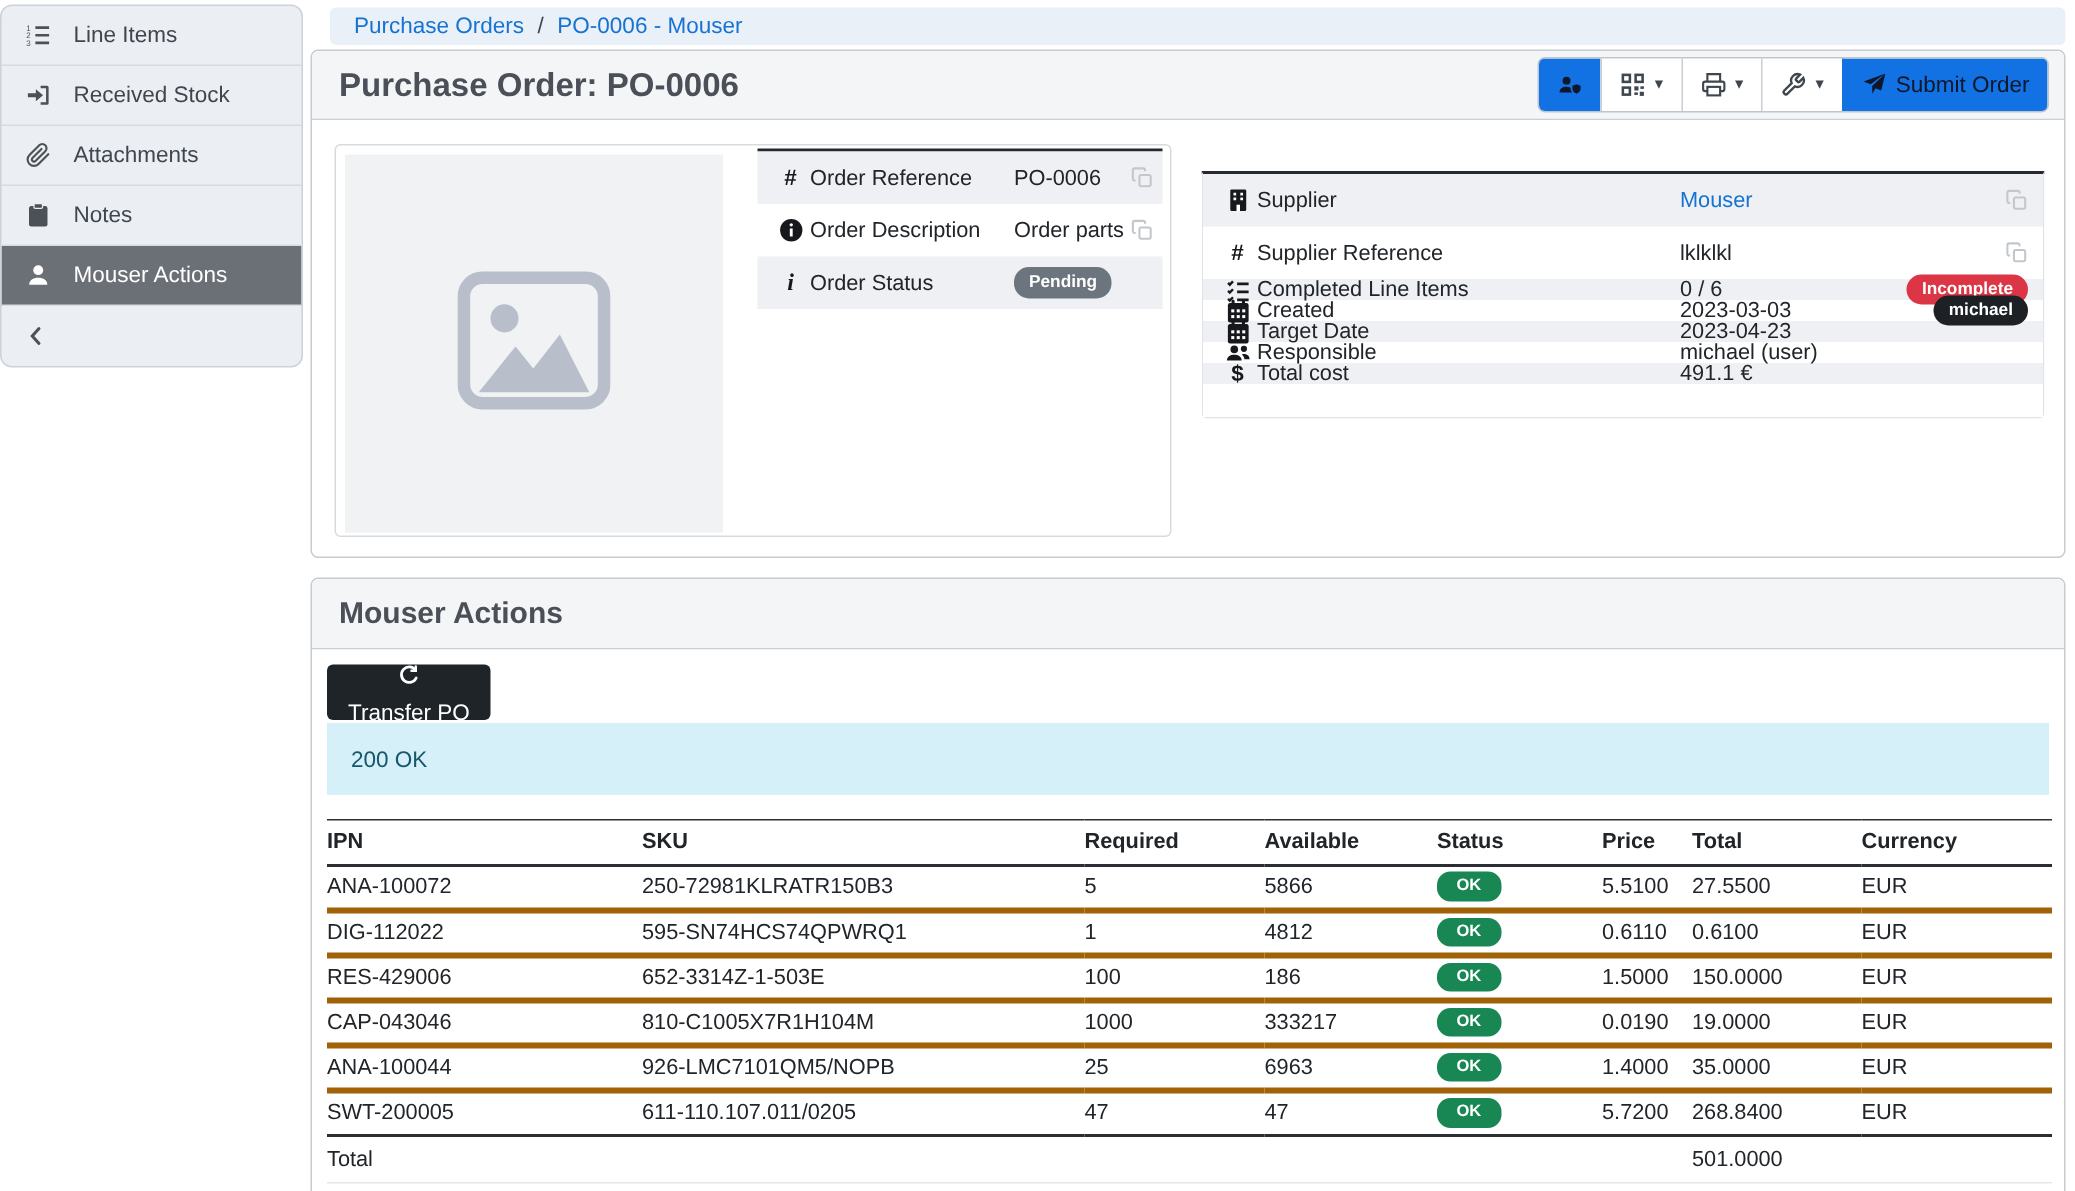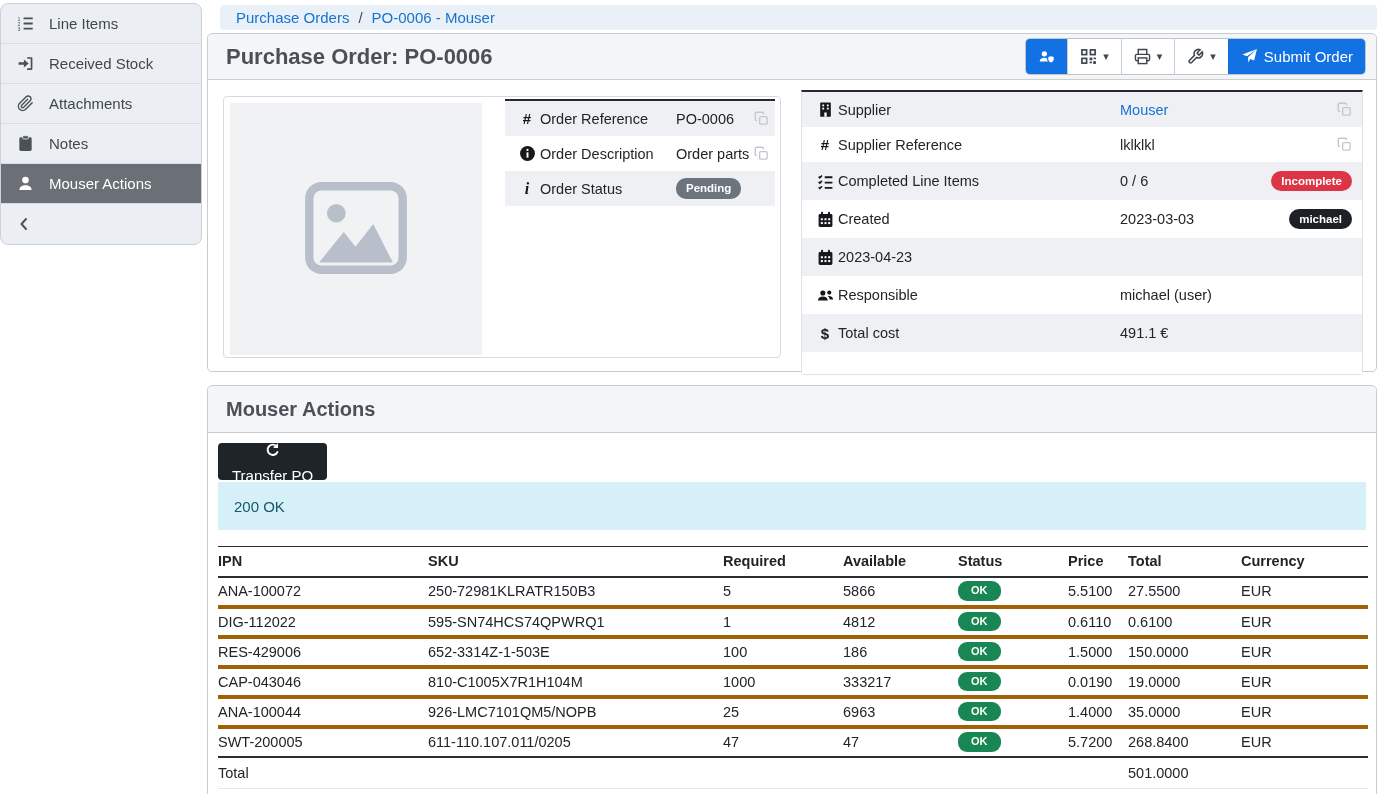--- a/index.html
+++ b/index.html
@@ -42,34 +42,34 @@
   #panel-order .panel-title { font-size:22px; }
   #panel-actions .panel-title { font-size:20px; }
 
   
   .btn-group { margin-left:auto; display:flex; height:37px; border:1px solid #bfc5cb;
     border-radius:5px; overflow:hidden; }
   .btn { display:flex; align-items:center; justify-content:center; background:#fff;
     border:none; border-left:1px solid #c9ced3; padding:0 12px; gap:6px; cursor:pointer;
     color:#3f464d; font-size:15px; font-family:inherit; }
   .btn:first-child { border-left:none; }
-  .btn.primary { background:var(--primary,#1272e4); color:#ffffff; border-color:var(--primary,#1272e4); }
+  .btn.primary { background:var(--primary,#1272e4); color:#0f172a; border-color:var(--primary,#1272e4); }
   .caret { font-size:11px; color:#3f464d; line-height:1; }
 
   
   .left-card { position:absolute; left:15px; top:62px; width:558px; height:262px;
     border:1px solid #d7dbdf; border-radius:4px; background:#fff; }
   .img-box { position:absolute; left:6px; top:6px; width:252px; height:252px; background:#f0f2f4;
     display:flex; align-items:center; justify-content:center; }
   .img-box svg { width:118px; height:118px; }
   .detail-table { position:absolute; border-top:2px solid #26292d; }
   #order-details { left:281px; top:2px; width:270px; }
-  #supplier-details { left:593px; top:56px; width:562px; border:1px solid #dfe2e6;
+  #supplier-details { left:593px; top:80px; width:562px; border:1px solid #dfe2e6;
     border-top:2px solid #26292d; border-radius:0 0 4px 4px; background:#fff; }
-  .d-row { display:flex; align-items:center; height:38px; padding-left:10px; }
+  .d-row { display:flex; align-items:center; height:14px; padding-left:10px; }
   .d-row.tall { height:35px; }
   .d-row:nth-child(odd) { background:#eef0f3; }
   .d-row .icn { width:26px; color:#16181b; }
   #order-details .d-row { height:35px; padding-left:9px; }
   #order-details .d-label { width:136px; }
   #supplier-details .d-label { width:282px; }
   .d-val { flex:1; }
   .d-val.link { color:var(--link,#1673d2); cursor:pointer; }
   .d-right { display:flex; align-items:center; gap:8px; margin-right:10px; }
   #order-details .d-right { margin-right:6px; }
@@ -376,20 +376,21 @@
             <g fill="#fff">
               <rect x="3.6" y="6.8" width="1.9" height="1.9"></rect>
               <rect x="7.05" y="6.8" width="1.9" height="1.9"></rect>
               <rect x="10.5" y="6.8" width="1.9" height="1.9"></rect>
               <rect x="3.6" y="10.4" width="1.9" height="1.9"></rect>
               <rect x="7.05" y="10.4" width="1.9" height="1.9"></rect>
               <rect x="10.5" y="10.4" width="1.9" height="1.9"></rect>
             </g>
           </svg>
         </span>
+        <span class="d-label">Target Date</span>
         <span class="d-val">2023-04-23</span>
       </div>
       <div class="d-row">
         <span class="icn">
           <svg viewBox="0 0 18 14" fill="currentColor">
             <circle cx="6.2" cy="4.3" r="2.7"></circle>
             <path d="M1 12.2c0-2.7 2.3-4.1 5.2-4.1s5.2 1.4 5.2 4.1z"></path>
             <circle cx="13" cy="3.9" r="2.2"></circle>
             <path d="M12.6 7.5c2.6 0 4.4 1.3 4.4 3.7h-3.6c-.2-1.5-.9-2.7-2-3.4z"></path>
           </svg>

